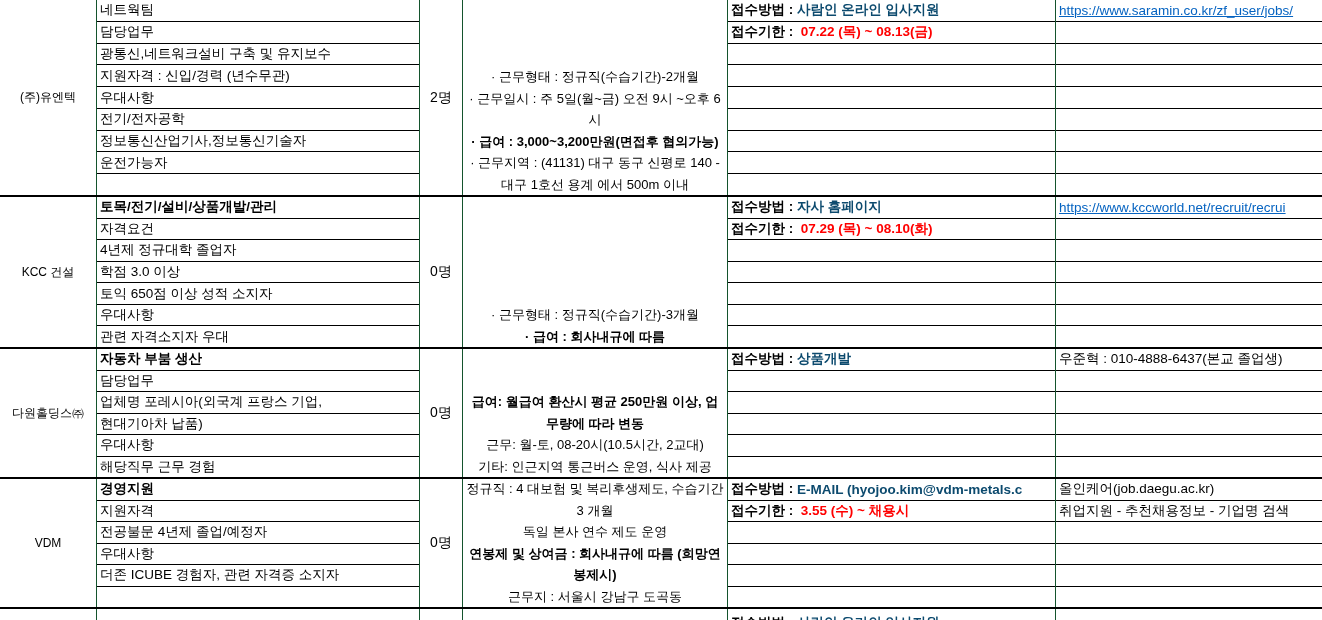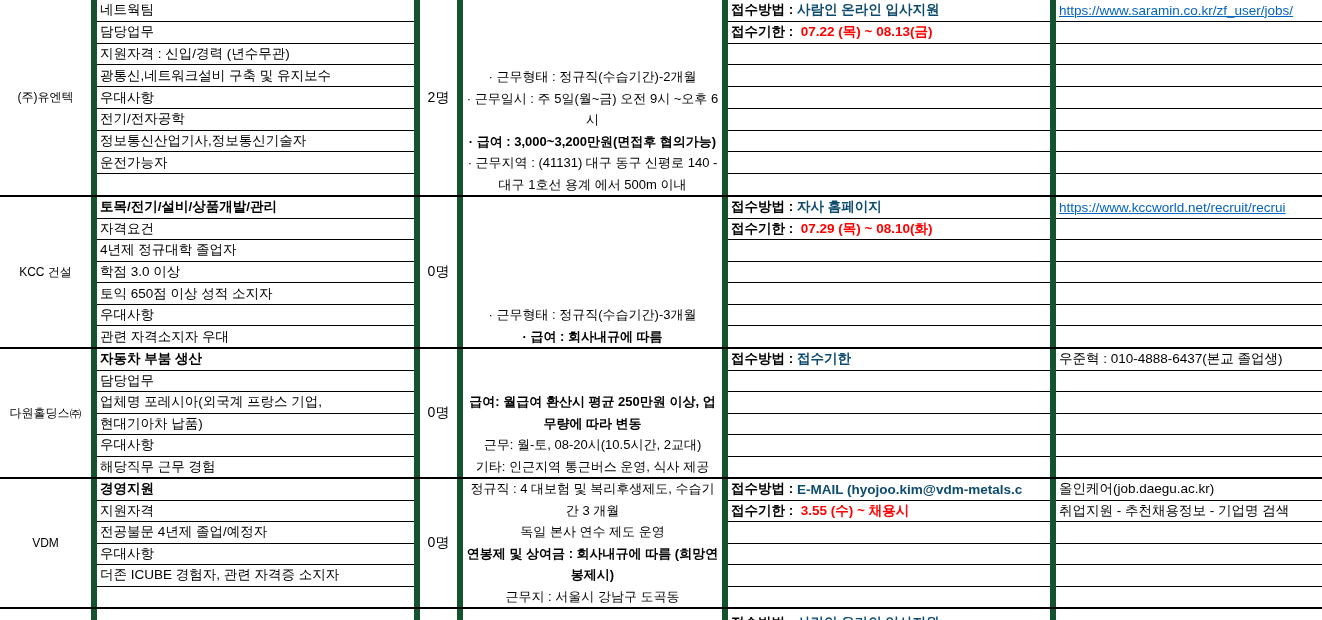--- a/index.html
+++ b/index.html
@@ -3,21 +3,21 @@
 <meta charset="utf-8">
 <style>
   html,body{margin:0;padding:0;}
   body{
     width:1322px;height:620px;overflow:hidden;background:#fff;color:#000;
     font-family:"Liberation Sans","DejaVu Sans",sans-serif;
   }
   #job-table{width:1400px;}
   .block{display:flex;box-sizing:border-box;border-top:2px solid #000;background:#fff;}
   .block.first{border-top:none;}
-  .col{box-sizing:border-box;border-right:6px solid #14532d;display:flex;flex-direction:column;overflow:hidden;}
+  .col{box-sizing:border-box;border-right:1px solid #14532d;display:flex;flex-direction:column;overflow:hidden;}
   .c-company{width:97px;justify-content:center;align-items:center;font-size:12px;text-align:center;}
   .c-details{width:323px;}
   .c-count{width:43px;justify-content:center;align-items:center;font-size:14px;}
   .c-cond{width:265px;justify-content:flex-end;align-items:center;text-align:center;font-size:13px;padding:0 3px;}
   .c-apply{width:328px;}
   .c-info{width:344px;border-right:none;}
   .cell{
     flex:1 1 0;border-bottom:1px solid #000;display:flex;align-items:center;
     padding-left:3px;font-size:13.5px;white-space:nowrap;overflow:hidden;min-height:0;
   }
@@ -35,22 +35,22 @@
 <body>
 
 <div id="job-table">
     <div class="block first" style="height: 195px;">
       <div class="col c-company">
         <div class="company-name">(주)유엔텍</div>
       </div>
       <div class="col c-details">
         <div class="cell">네트웍팀</div>
         <div class="cell">담당업무</div>
+        <div class="cell">광통신,네트워크설비 구축 및 유지보수</div>
         <div class="cell">지원자격 : 신입/경력 (년수무관)</div>
-        <div class="cell">광통신,네트워크설비 구축 및 유지보수</div>
         <div class="cell">우대사항</div>
         <div class="cell">전기/전자공학</div>
         <div class="cell">정보통신산업기사,정보통신기술자</div>
         <div class="cell">운전가능자</div>
         <div class="cell"></div>
       </div>
       <div class="col c-count">
         <div>2명</div>
       </div>
       <div class="col c-cond">
@@ -159,21 +159,21 @@
       <div class="col c-cond">
         <div>
           <div class="cond-line b">급여: 월급여 환산시 평균 250만원 이상, 업무량에 따라 변동</div>
           <div class="cond-line">근무: 월-토, 08-20시(10.5시간, 2교대)</div>
           <div class="cond-line">기타: 인근지역 통근버스 운영, 식사 제공</div>
         </div>
       </div>
       <div class="col c-apply">
         <div class="cell">
           <span class="seg t-black b">접수방법 : </span>
-          <span class="seg t-blue b">접수기한</span>
+          <span class="seg t-blue b">상품개발</span>
         </div>
         <div class="cell"></div>
         <div class="cell"></div>
         <div class="cell"></div>
         <div class="cell"></div>
         <div class="cell"></div>
       </div>
       <div class="col c-info">
         <div class="cell">
           <span class="seg t-black">우준혁 : 010-4888-6437(본교 졸업생)</span>

